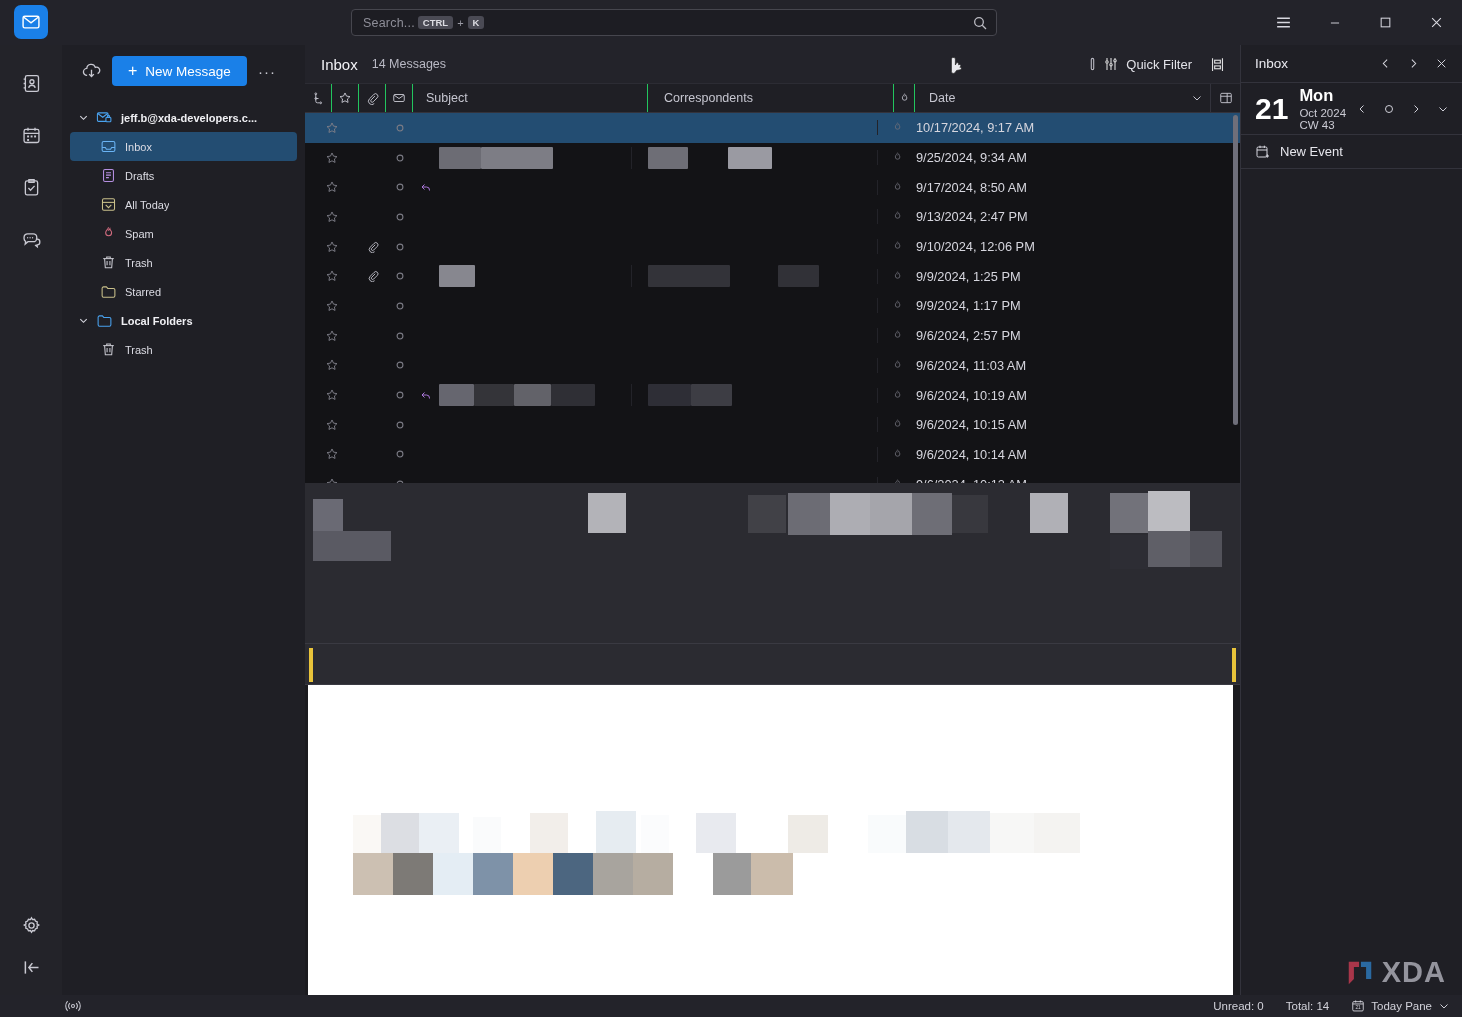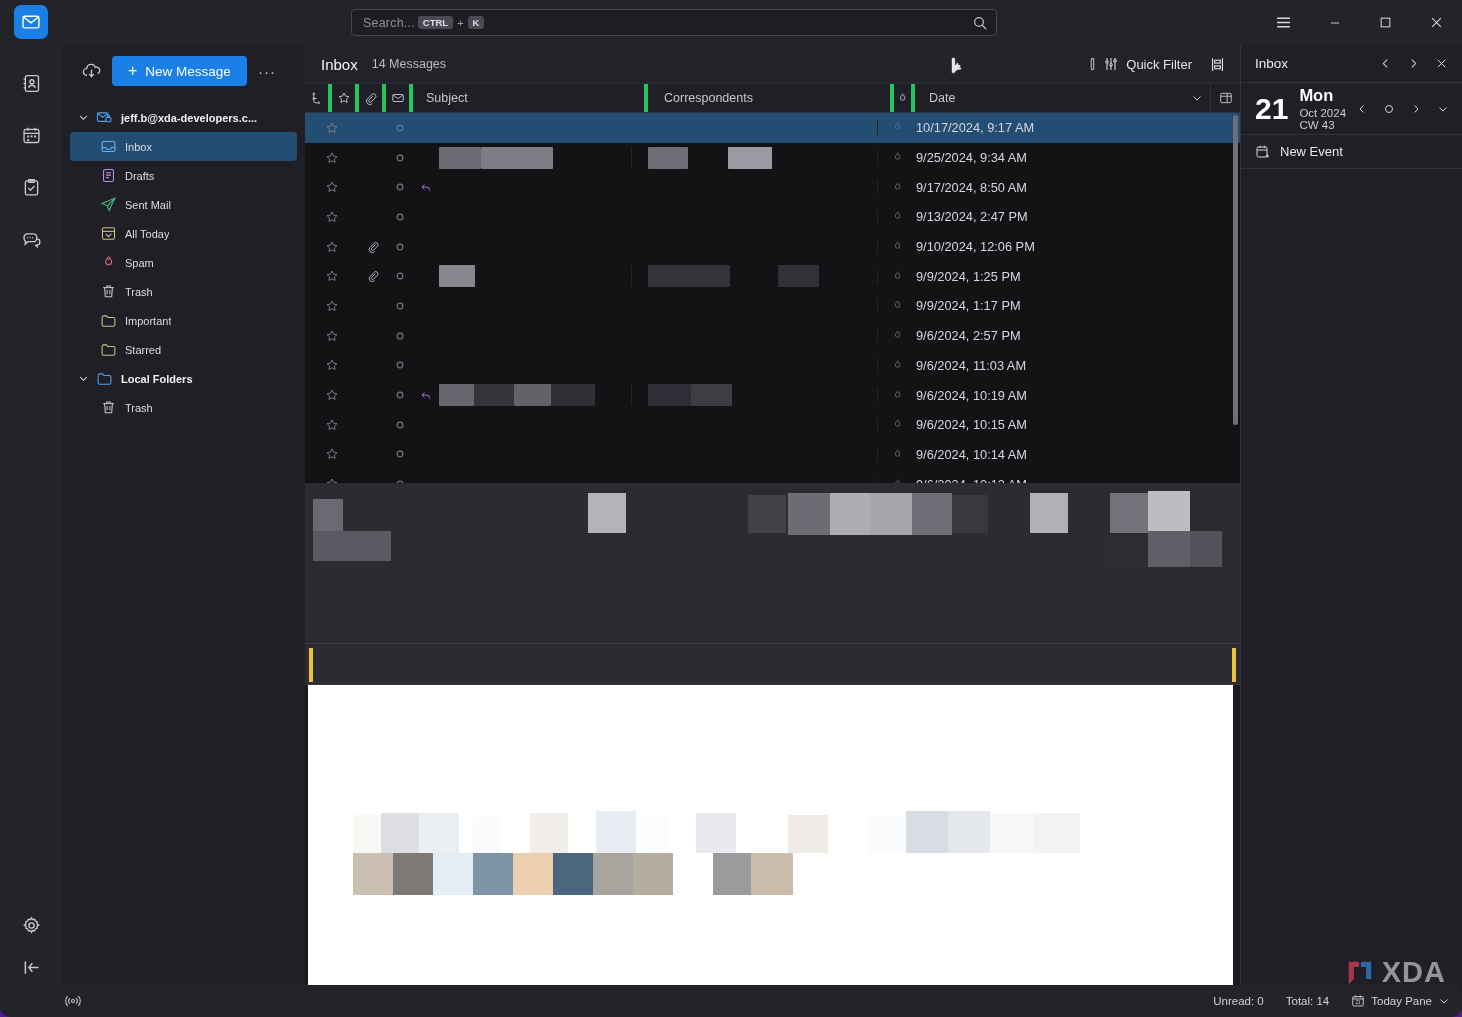--- a/index.html
+++ b/index.html
@@ -142,21 +142,21 @@
   }
 
   .col-header {
     height: 29px; background: #1f1f25;
     display: flex; align-items: stretch;
     border-bottom: 1px solid #33333c;
     font-size: 12.5px; color: #c6c6d0;
   }
   .col-cell {
     display: flex; align-items: center; justify-content: center;
-    border-right: 4px solid #22c55e;
+    border-right: 1px solid #22c55e;
   }
   .col-icon { width: 27px; }
   .col-subject { flex: 0 0 235px; justify-content: flex-start; padding-left: 13px; }
   .col-corr { flex: 0 0 246px; justify-content: flex-start; padding-left: 16px; }
   .col-date-ico { width: 21px; }
   .col-date { flex: 1; justify-content: flex-start; padding-left: 14px; border-right: none; }
   .col-sortarrow { width: 26px; display: flex; align-items: center; justify-content: center; }
   .col-picker { width: 30px; display: flex; align-items: center; justify-content: center; border-left: 1px solid #33333c; }
 
   
@@ -241,24 +241,24 @@
   .new-event-row {
     display: flex; align-items: center; gap: 9px;
     height: 34px; padding-left: 14px;
     font-size: 13px; color: #e6e6ec;
     border-bottom: 1px solid #33333c;
   }
 
   
   .statusbar {
     position: absolute; left: 0; bottom: 0;
-    width: 1462px; height: 32px;
+    width: 1462px; height: 22px;
     background: #23232a;
     display: flex; align-items: center;
-    font-size: 11.5px; color: #d2d2da; border-radius: 10px;
+    font-size: 11.5px; color: #d2d2da;
   }
   .status-left { margin-left: 64px; display: flex; align-items: center; }
   .status-right { margin-left: auto; display: flex; align-items: center; gap: 22px; padding-right: 12px; }
   .today-pane { display: flex; align-items: center; gap: 6px; }
 
   
   .watermark {
     position: absolute; right: 16px; bottom: 28px;
     display: flex; align-items: center; gap: 7px;
     pointer-events: none; opacity: .95;
@@ -417,29 +417,20 @@
       <div class="tree-row child">
         <span class="tree-icon">
           <svg width="17" height="17" viewBox="0 0 24 24" fill="none" stroke="#b58fe0" stroke-width="1.5">
             <rect x="5" y="3.5" width="14" height="17" rx="2"></rect>
               <path d="M8.5 8h7M8.5 11.5h7M8.5 15h4"></path>
           </svg>
         </span>
         <span class="tree-label">Drafts</span>
       </div>
 
-      <div class="tree-row child">
-        <span class="tree-icon">
-          <svg width="17" height="17" viewBox="0 0 24 24" fill="none" stroke="#49c08a" stroke-width="1.5">
-            <path d="M21 3L3 10.5l7 3 3 7z"></path>
-              <path d="M21 3l-11 11.5"></path>
-          </svg>
-        </span>
-        <span class="tree-label">Sent Mail</span>
-      </div>
 
       <div class="tree-row child">
         <span class="tree-icon">
           <svg width="17" height="17" viewBox="0 0 24 24" fill="none" stroke="#c9c08a" stroke-width="1.5">
             <rect x="3.5" y="4" width="17" height="16" rx="2"></rect>
               <path d="M3.5 9h17"></path>
               <path d="M8 12.5l4 4 4-4"></path>
           </svg>
         </span>
         <span class="tree-label">All Today</span>
@@ -459,28 +450,20 @@
           <svg width="17" height="17" viewBox="0 0 24 24" fill="none" stroke="#c6c6ce" stroke-width="1.5">
             <path d="M4.5 6.5h15"></path>
               <path d="M9.5 6.5V4.2h5v2.3"></path>
             <path d="M6.5 6.5l1 13h9l1-13"></path>
               <path d="M10 10v6M14 10v6"></path>
           </svg>
         </span>
         <span class="tree-label">Trash</span>
       </div>
 
-      <div class="tree-row child">
-        <span class="tree-icon">
-          <svg width="17" height="17" viewBox="0 0 24 24" fill="none" stroke="#c9c08a" stroke-width="1.5">
-            <path d="M3 7.5a2 2 0 012-2h4l2 2.2h8a2 2 0 012 2v8.3a2 2 0 01-2 2H5a2 2 0 01-2-2z"></path>
-          </svg>
-        </span>
-        <span class="tree-label">Important</span>
-      </div>
 
       <div class="tree-row child">
         <span class="tree-icon">
           <svg width="17" height="17" viewBox="0 0 24 24" fill="none" stroke="#c9c08a" stroke-width="1.5">
             <path d="M3 7.5a2 2 0 012-2h4l2 2.2h8a2 2 0 012 2v8.3a2 2 0 01-2 2H5a2 2 0 01-2-2z"></path>
           </svg>
         </span>
         <span class="tree-label">Starred</span>
       </div>
 

